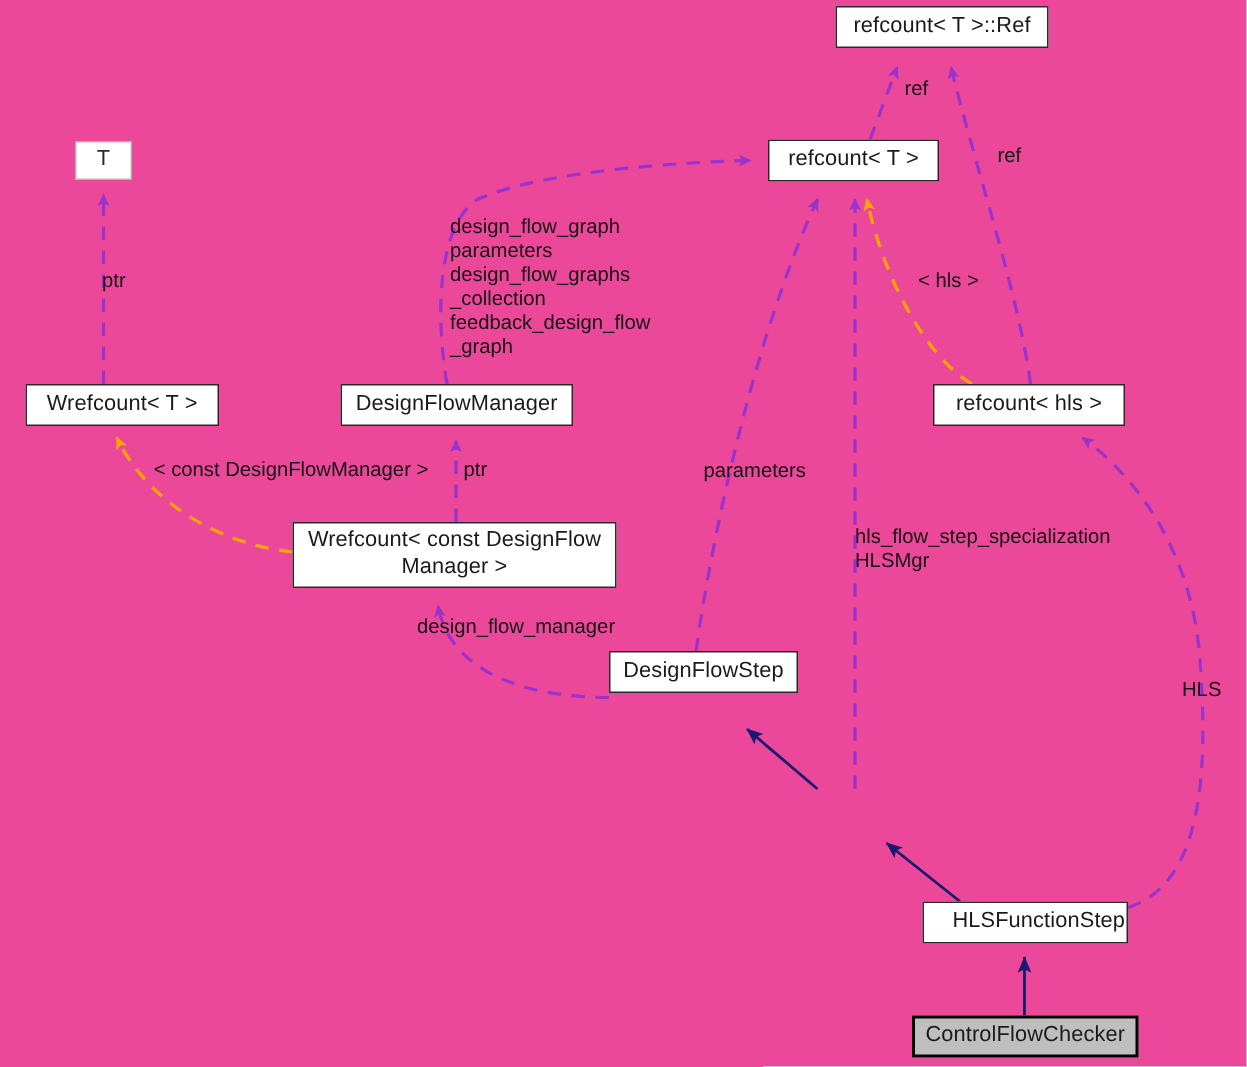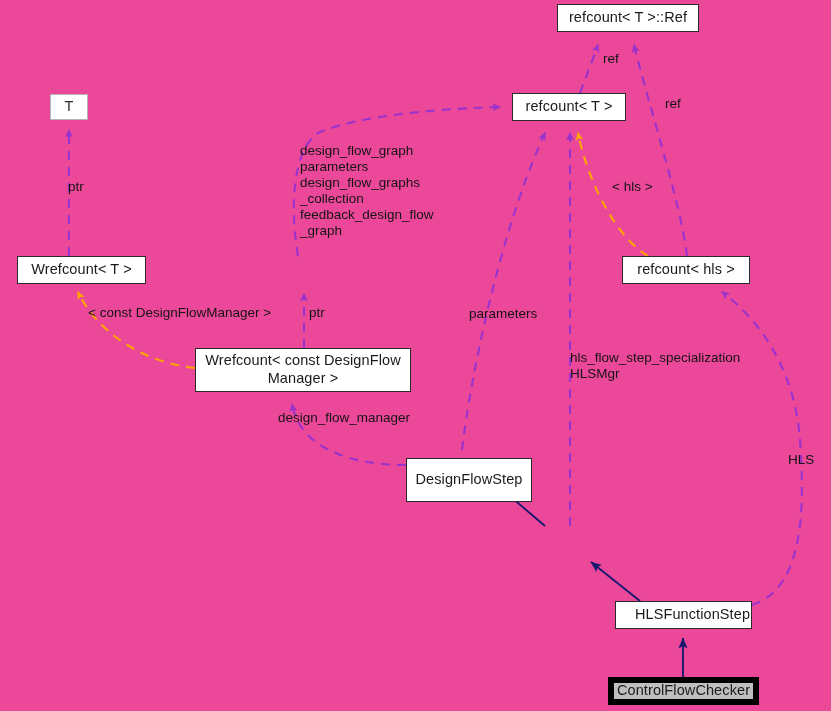--- a/index.html
+++ b/index.html
@@ -40,21 +40,21 @@
     letter-spacing: 0.1px;
     white-space: pre-line;
     z-index: 3;
   }
   .node-box.template-param {
     border: 1px solid #b4b4b4;
     color: #2b2b2b;
   }
   .node-box.highlighted {
     background: #bfbfbf;
-    border: 6px solid #000000;
+    border: 2px solid #000000;
   }
   .edge-label {
     position: absolute;
     font-size: 13.5px;
     line-height: 1.18;
     color: #141414;
     white-space: pre-line;
     text-align: left;
     z-index: 4;
     pointer-events: none;
@@ -111,27 +111,28 @@
   </svg>
 
   <div class="node-box" style="left:557px; top:4px; width:142px; height:28px;">refcount&lt; T &gt;::Ref</div>
 
   <div class="node-box template-param" style="left:50px; top:94px; width:38px; height:26px;">T</div>
 
   <div class="node-box" style="left:512px; top:93px; width:114px; height:28px;">refcount&lt; T &gt;</div>
 
   <div class="node-box" style="left:5px; top:256px; width:129px; height:28px;margin-left:12px;">Wrefcount&lt; T &gt;</div>
 
+  <div class="node-box" style="left:227px; top:256px; width:155px; height:28px;">DesignFlowManager</div>
 
   <div class="node-box" style="left:622px; top:256px; width:128px; height:28px;">refcount&lt; hls &gt;</div>
 
   <div class="node-box" style="left:195px; top:348px; width:216px; height:44px;">Wrefcount&lt; const DesignFlow
 Manager &gt;</div>
 
-  <div class="node-box" style="left:406px; top:458px; width:126px; height:44px;">DesignFlowStep</div>
+  <div class="node-box" style="left:406px; top:434px; width:126px; height:28px;">DesignFlowStep</div>
 
 
   <div class="node-box" style="left:615px; top:601px; width:137px; height:28px;padding-left:18px;">HLSFunctionStep</div>
 
   <div class="node-box highlighted" style="left:608px; top:677px; width:151px; height:28px;">ControlFlowChecker</div>
 
   <div class="edge-label align-left" style="left:603px; top:51px; width:34px;">ref</div>
 
   <div class="edge-label align-left" style="left:665px; top:96px; width:34px;">ref</div>
 
@@ -139,21 +140,21 @@
 
   <div class="edge-label" style="left:300px; top:143px; width:156px;">design_flow_graph
 parameters
 design_flow_graphs
 _collection
 feedback_design_flow
 _graph</div>
 
   <div class="edge-label align-left" style="left:612px; top:179px; width:60px;">&lt; hls &gt;</div>
 
-  <div class="edge-label align-left" style="left:88px; top:305px; width:212px;">&lt; const DesignFlowManager &gt;</div>
+  <div class="edge-label align-left" style="left:88px; top:305px; width:212px;text-align:center;">&lt; const DesignFlowManager &gt;</div>
 
   <div class="edge-label align-left" style="left:309px; top:305px; width:30px;">ptr</div>
 
   <div class="edge-label align-left" style="left:469px; top:306px; width:90px;">parameters</div>
 
   <div class="edge-label" style="left:570px; top:350px; width:192px;">hls_flow_step_specialization
 HLSMgr</div>
 
   <div class="edge-label align-left" style="left:278px; top:410px; width:180px;">design_flow_manager</div>
 

